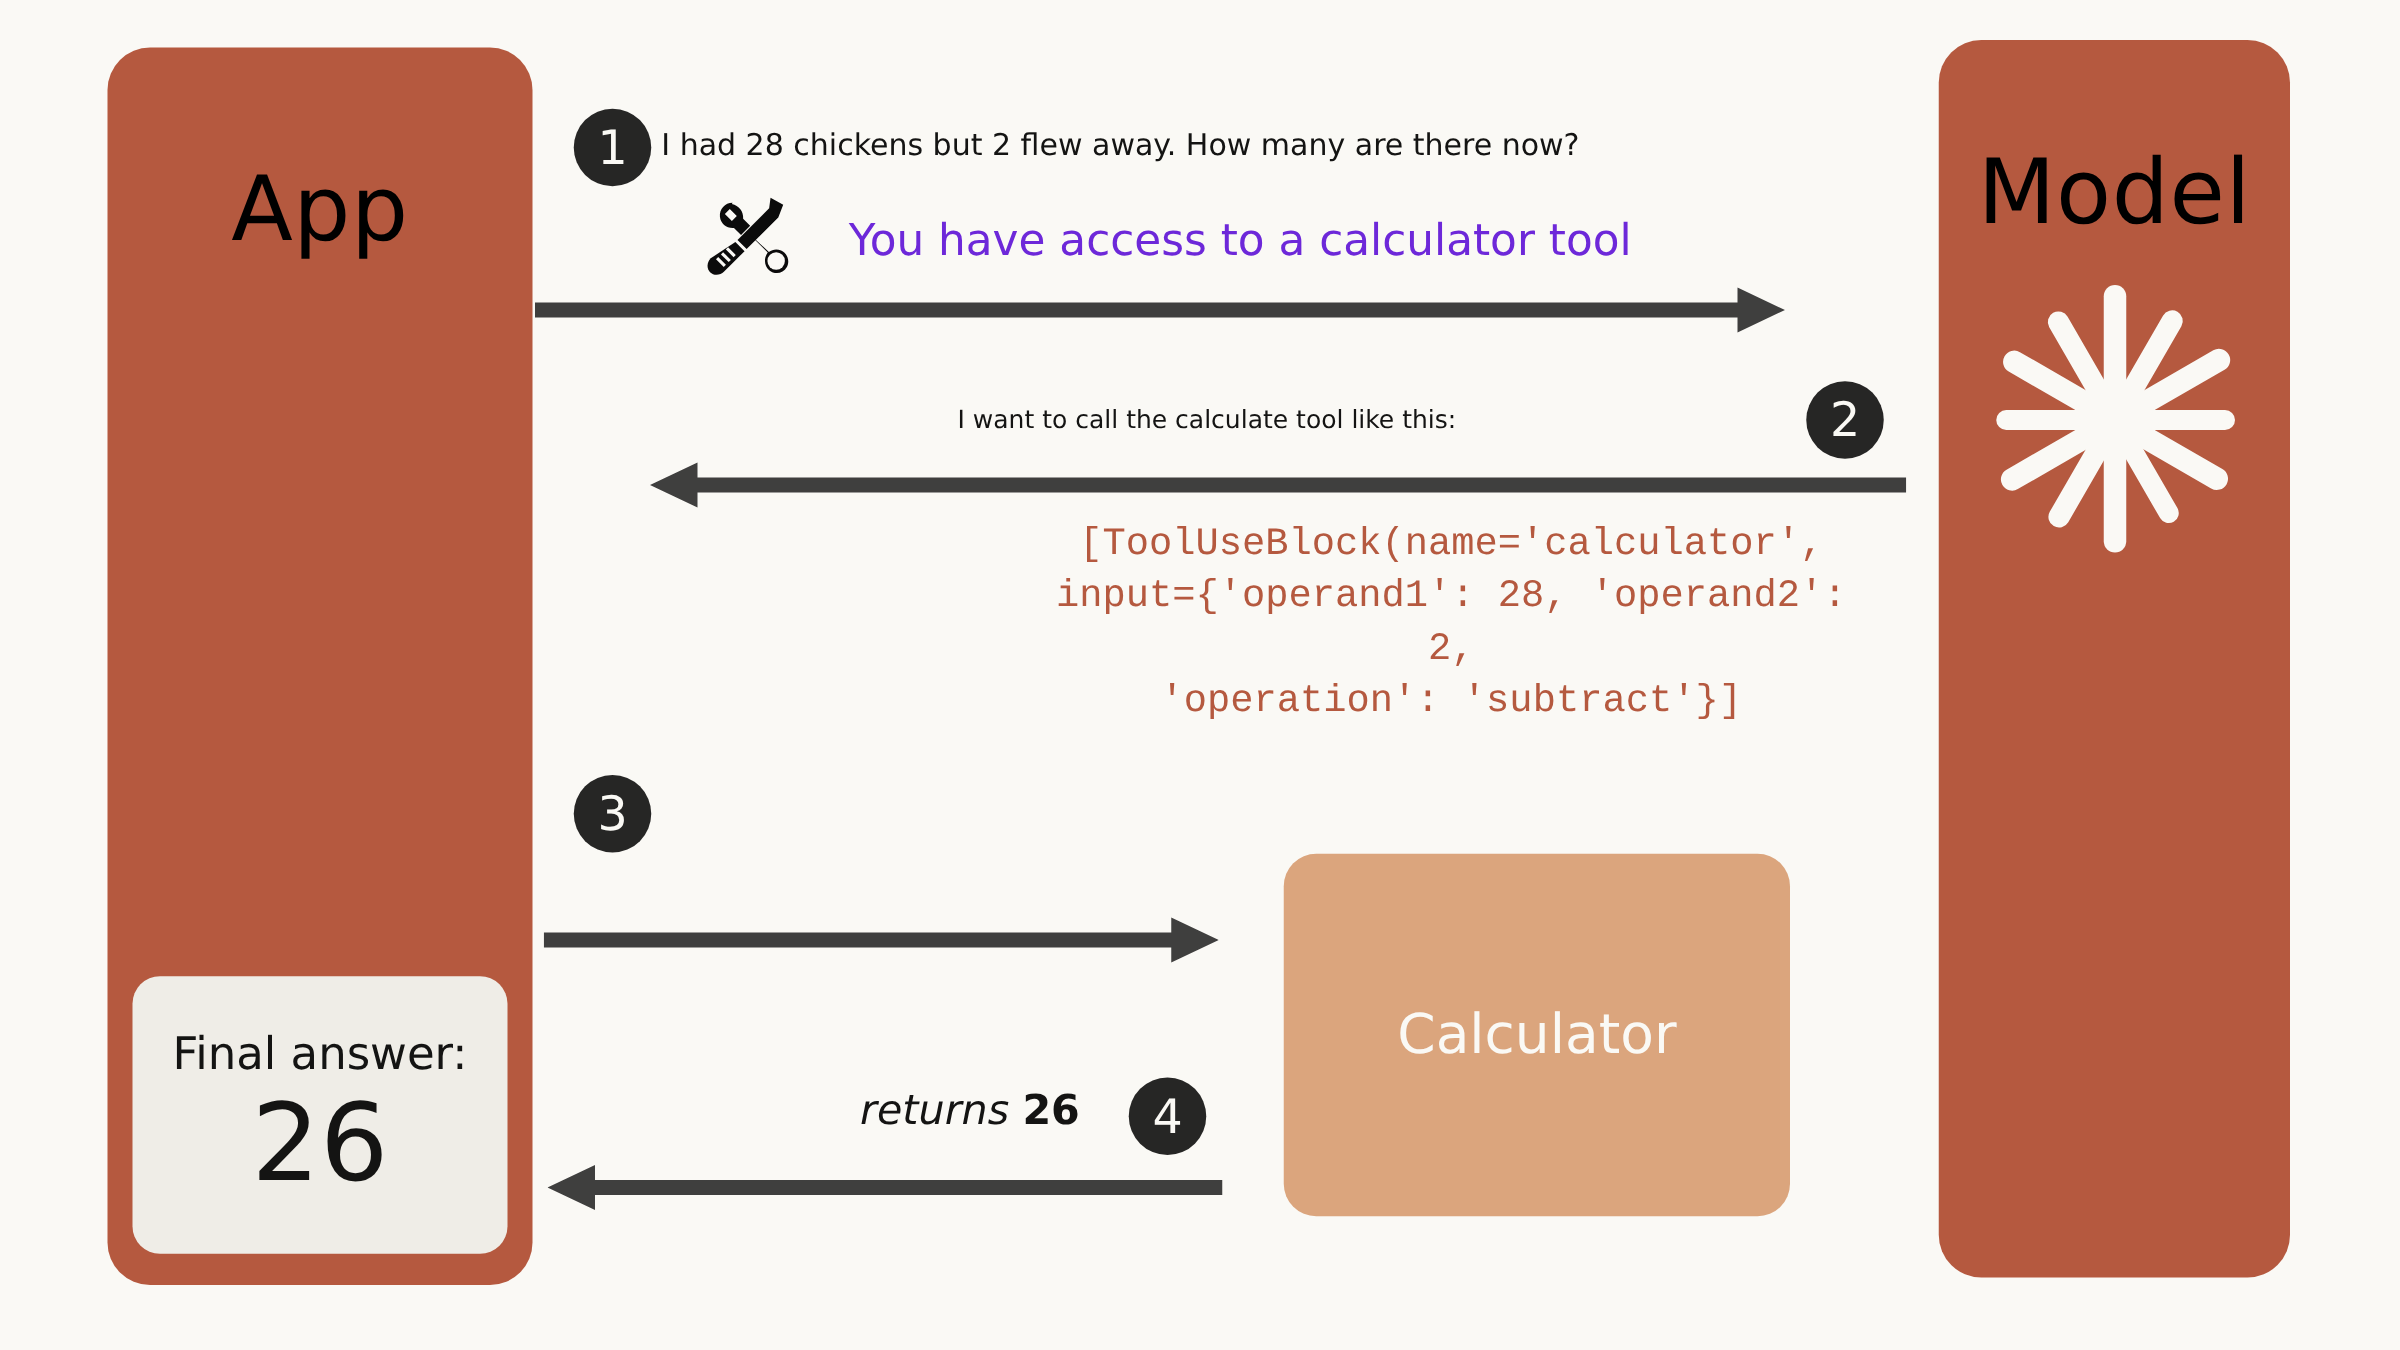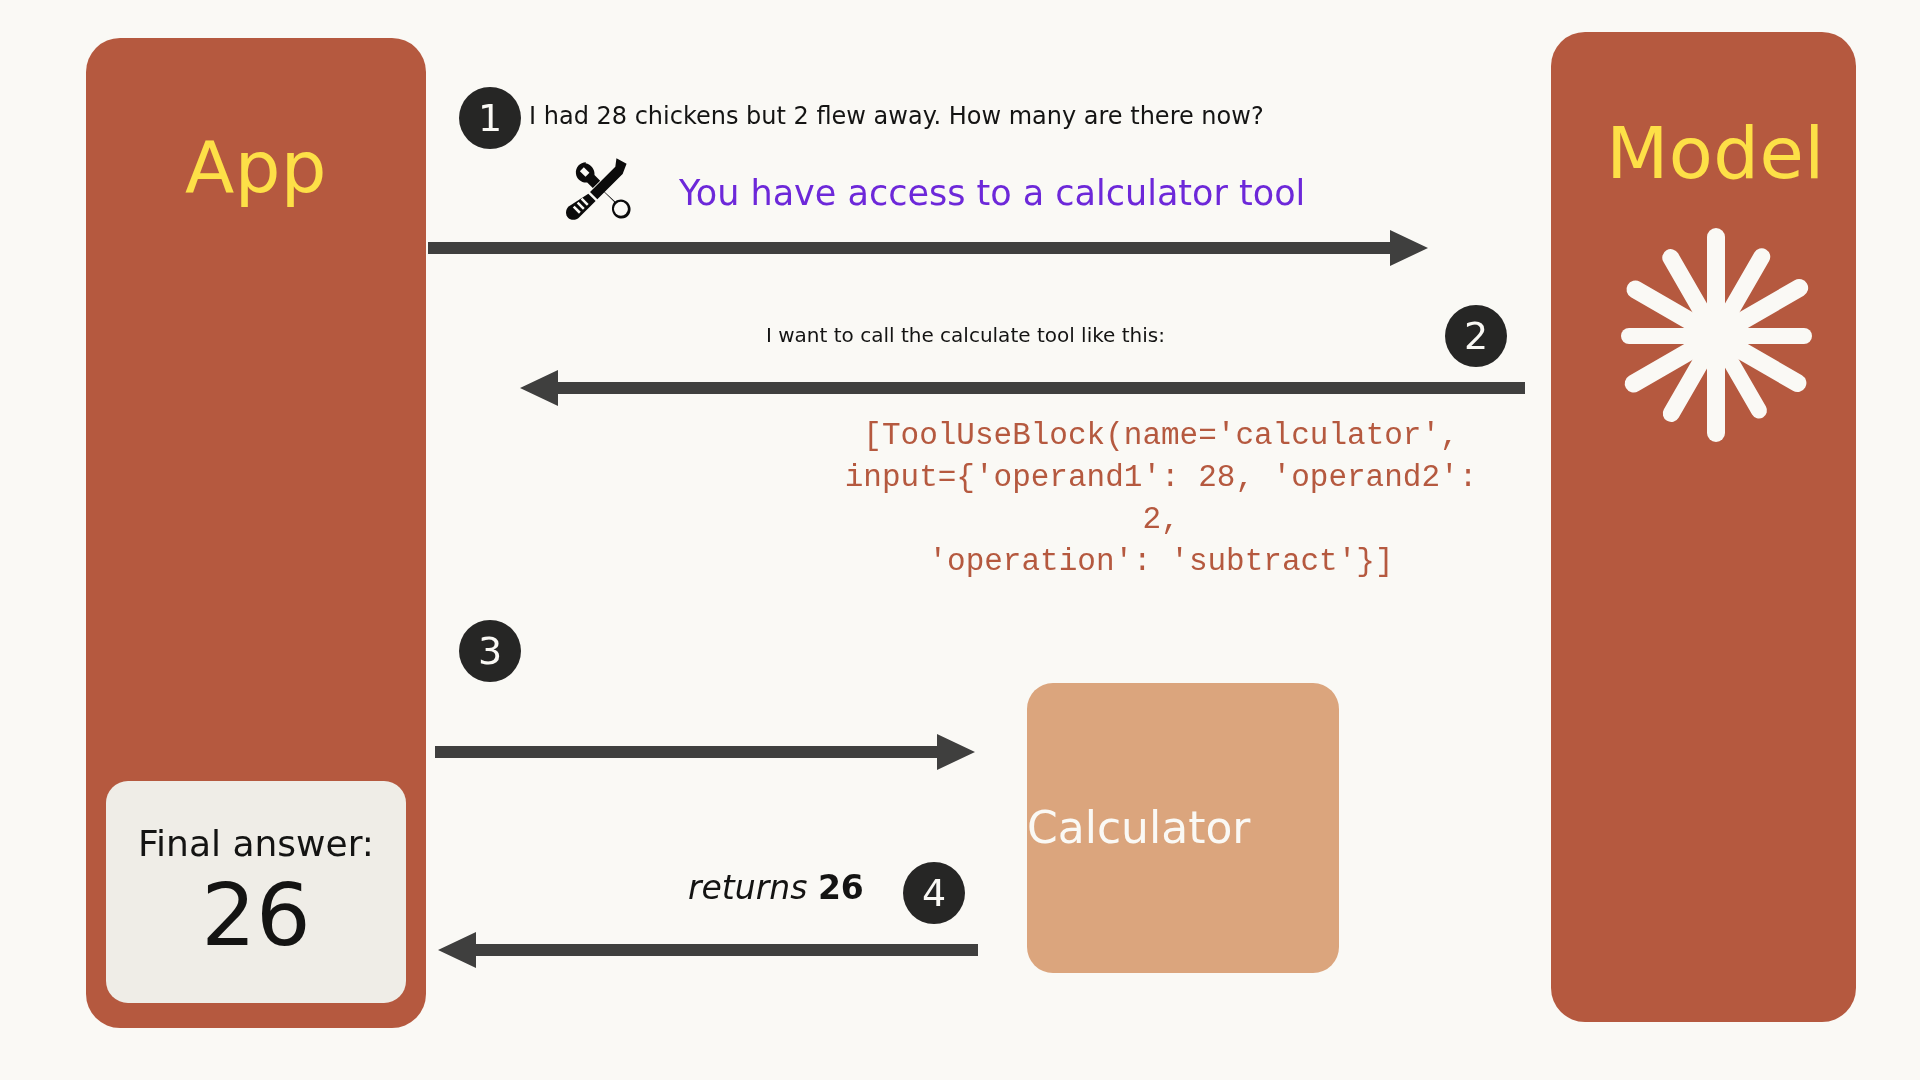--- a/index.html
+++ b/index.html
@@ -32,24 +32,23 @@
     width: 340px;
     height: 990px;
     background: #B5593F;
   }
   #model-pillar {
     left: 1551px;
     top: 32px;
     width: 281px;
     height: 990px;
     background: #B5593F;
-    padding-left: 24px;
   }
   .pillar-title {
-    color: #fde047;
+    color: #000000;
     font-family: "DejaVu Sans", sans-serif;
     font-weight: 400;
     letter-spacing: 0.5px;
     line-height: 1;
     user-select: none;
   }
   #app-pillar .pillar-title {
     font-size: 72px;
     margin-top: 93px;
   }
@@ -93,26 +92,27 @@
     line-height: 1;
     margin-top: 10px;
     font-weight: 400;
   }
 
   
   #calculator-box {
     position: absolute;
     left: 1027px;
     top: 683px;
-    width: 312px;
+    width: 405px;
     height: 290px;
     background: #DBA57D;
     border-radius: 26px;
     display: flex;
     flex-direction: column;
+    align-items: center;
     justify-content: center;
   }
   .calc-line {
     color: #FAF9F5;
     font-size: 44px;
     line-height: 1.22;
     font-family: "DejaVu Sans", sans-serif;
   }
 
   

